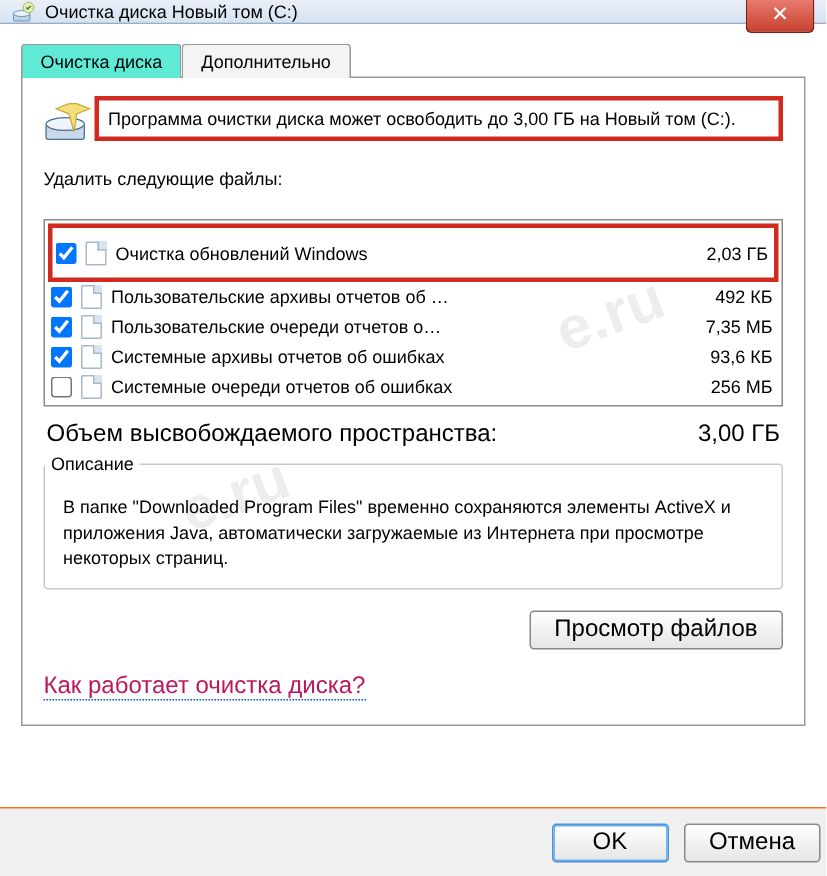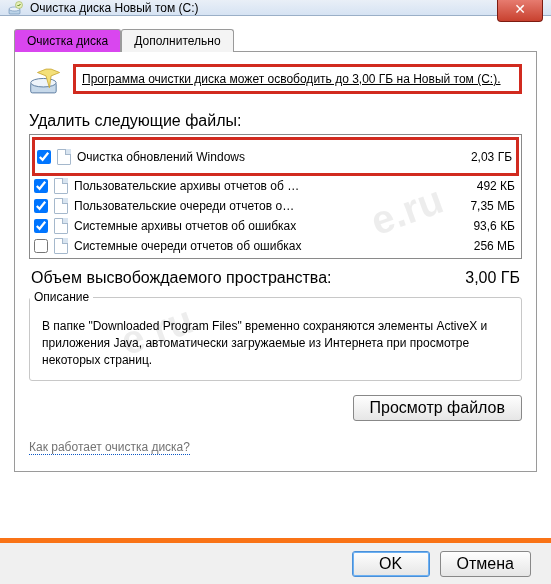--- a/index.html
+++ b/index.html
@@ -27,37 +27,37 @@
   .tabstrip {
     display: flex; gap: 0; padding: 12px 14px 0 14px;
     background: #fff;
   }
   .tab {
     padding: 4px 12px; font-size: 12px;
     border: 1px solid #9a9a9a; border-bottom: none;
     border-radius: 3px 3px 0 0; background: #f4f4f4;
     cursor: pointer; position: relative; top: 1px;
   }
-  .tab.active { background: #d946ef; z-index: 2; }
+  .tab.active { background: #5eead4; z-index: 2; }
 
   
   .panel {
     margin: 0 14px 0 14px; border: 1px solid #9a9a9a;
     padding: 12px 14px 16px 14px; background: #fff;
   }
 
   
-  .info-row { display: flex; align-items: flex-start; gap: 10px; text-decoration: underline; }
+  .info-row { display: flex; align-items: flex-start; gap: 0; }
   .drive-svg { width: 34px; height: 34px; flex: 0 0 34px; }
   .info-box {
     border: 3px solid #d12a1f; padding: 4px 6px; font-size: 12px;
     line-height: 1.35; flex: 1;
   }
 
-  .section-label { font-size: 16px; margin: 14px 0 4px 0; }
+  .section-label { font-size: 12px; margin: 14px 0 20px 0; }
 
   
   .file-list {
     border: 1px solid #8a8a8a; padding: 2px; font-size: 12px;
     background: #fff;
   }
   .file-row {
     display: flex; align-items: center; gap: 6px;
     padding: 1px 4px 1px 2px; height: 20px;
   }
@@ -93,29 +93,29 @@
 
   .view-btn-row { text-align: right; margin-top: 14px; }
   .win-btn {
     font-size: 16px; padding: 3px 16px; min-width: 78px;
     border: 1px solid #888; border-radius: 3px;
     background: linear-gradient(#fefefe, #e6e6e6);
     cursor: pointer;
   }
   .win-btn.focus { border-color: #4a90d9; box-shadow: 0 0 0 1px #6cb0f2 inset; }
 
-  .link { color: #737373; font-size: 12px; cursor: pointer; border-bottom: 1px dotted #0b57c5; }
+  .link { color: #be185d; font-size: 16px; cursor: pointer; border-bottom: 1px dotted #0b57c5; }
   .link-row { margin-top: 16px; }
 
   
   .button-bar {
     position: absolute; left: 0; right: 0; bottom: 0;
-    height: 46px; background: #f0f0f0; border-top: 5px solid #f97316;
+    height: 46px; background: #f0f0f0; border-top: 1px solid #f97316;
     display: flex; justify-content: flex-end; align-items: center;
-    gap: 10px; padding-right: 20px;
+    gap: 10px; padding-right: 4px;
   }
 
   
   .wm {
     position: absolute; color: rgba(0,0,0,.07);
     font: 700 40px/1 "Segoe UI", sans-serif; pointer-events: none;
     transform: rotate(-20deg);
   }
 </style>
 </head>

